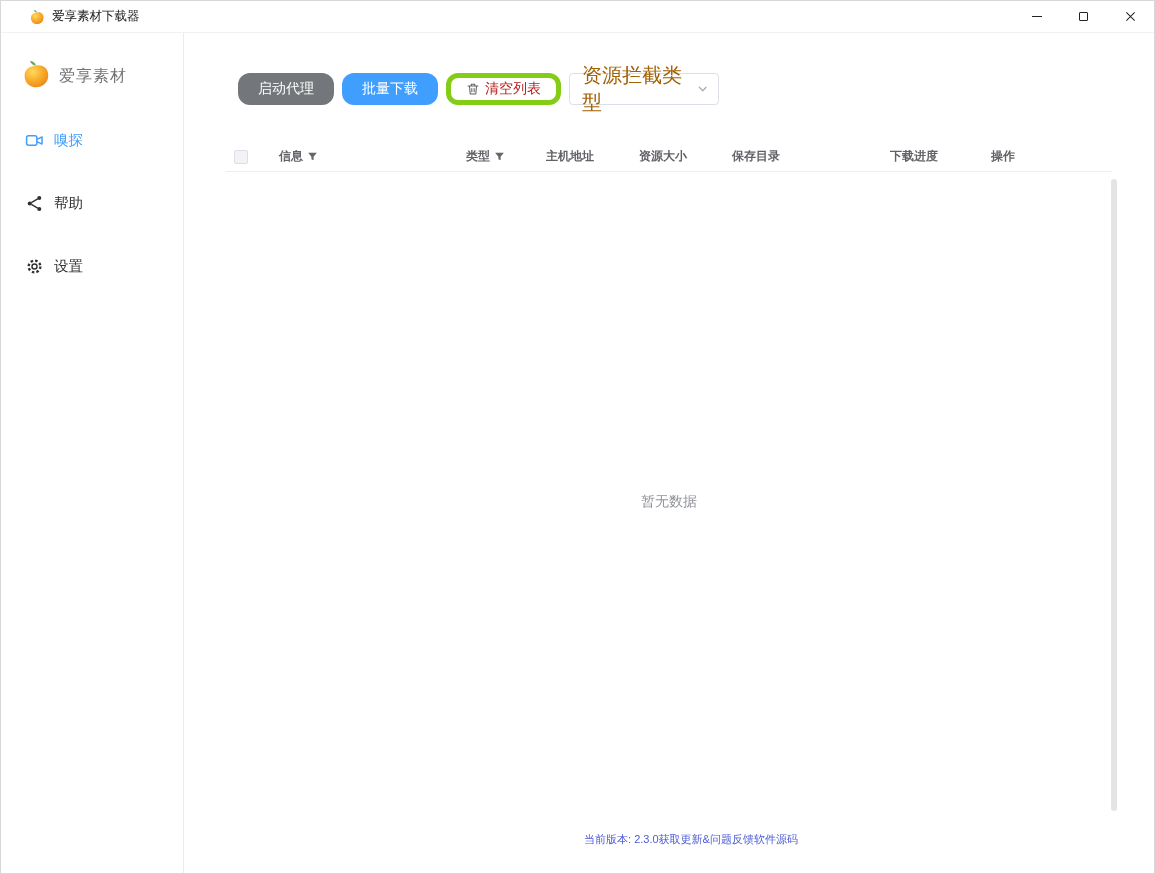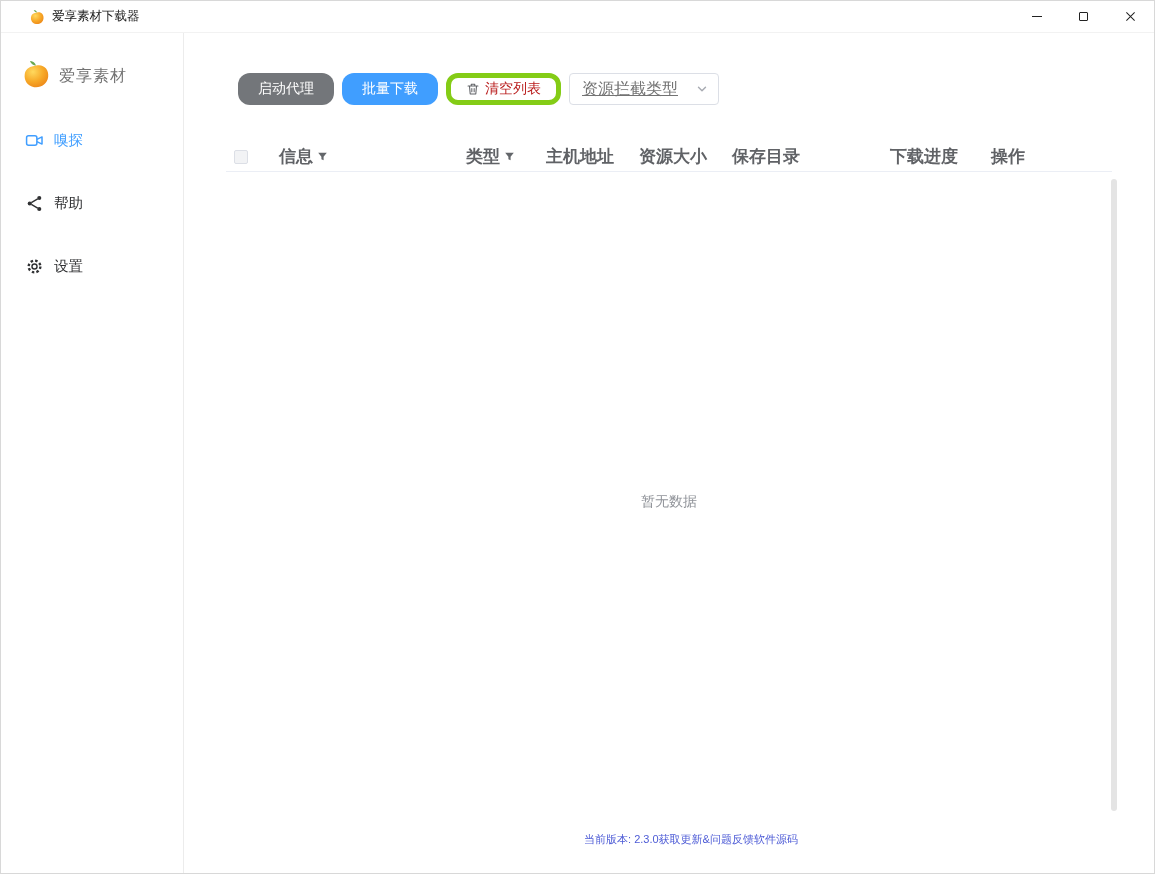--- a/index.html
+++ b/index.html
@@ -73,31 +73,31 @@
   .btn.info { background: #73767a; color: #ffffff; }
   .btn.primary { background: #409eff; color: #ffffff; }
   .btn.default { background: #ffffff; color: #b91c1c; border: 5px solid #84cc16; padding: 0 15px; }
   .btn.default svg { width: 14px; height: 14px; }
   .select {
     width: 150px; height: 32px;
     border: 1px solid #dcdfe6; border-radius: 4px;
     display: flex; align-items: center; justify-content: space-between;
     padding: 0 10px 0 12px; cursor: pointer; background: #fff;
   }
-  .select .placeholder { font-size: 16px; color: #737373; text-decoration: underline; }
+  .select .placeholder { font-size: 20px; color: #a16207; }
   .select svg { width: 12px; height: 12px; }
 
   
   .table-header {
     margin-top: 37px; height: 30px; width: 886px;
     display: flex; align-items: center;
     border-bottom: 1px solid #ebeef5;
     flex: 0 0 auto;
   }
-  .cell { display: flex; align-items: center; gap: 4px; font-size: 17px; font-weight: 700; color: #606266; }
+  .cell { display: flex; align-items: center; gap: 4px; font-size: 12px; font-weight: 700; color: #606266; }
   .cell .filter svg { width: 11px; height: 11px; display: block; cursor: pointer; }
   .c0 { width: 53px; padding-left: 8px; }
   .c1 { width: 187px; }
   .c2 { width: 80px; }
   .c3 { width: 93px; }
   .c4 { width: 93px; }
   .c5 { width: 158px; }
   .c6 { width: 101px; }
   .c7 { width: 60px; }
   .checkbox {

